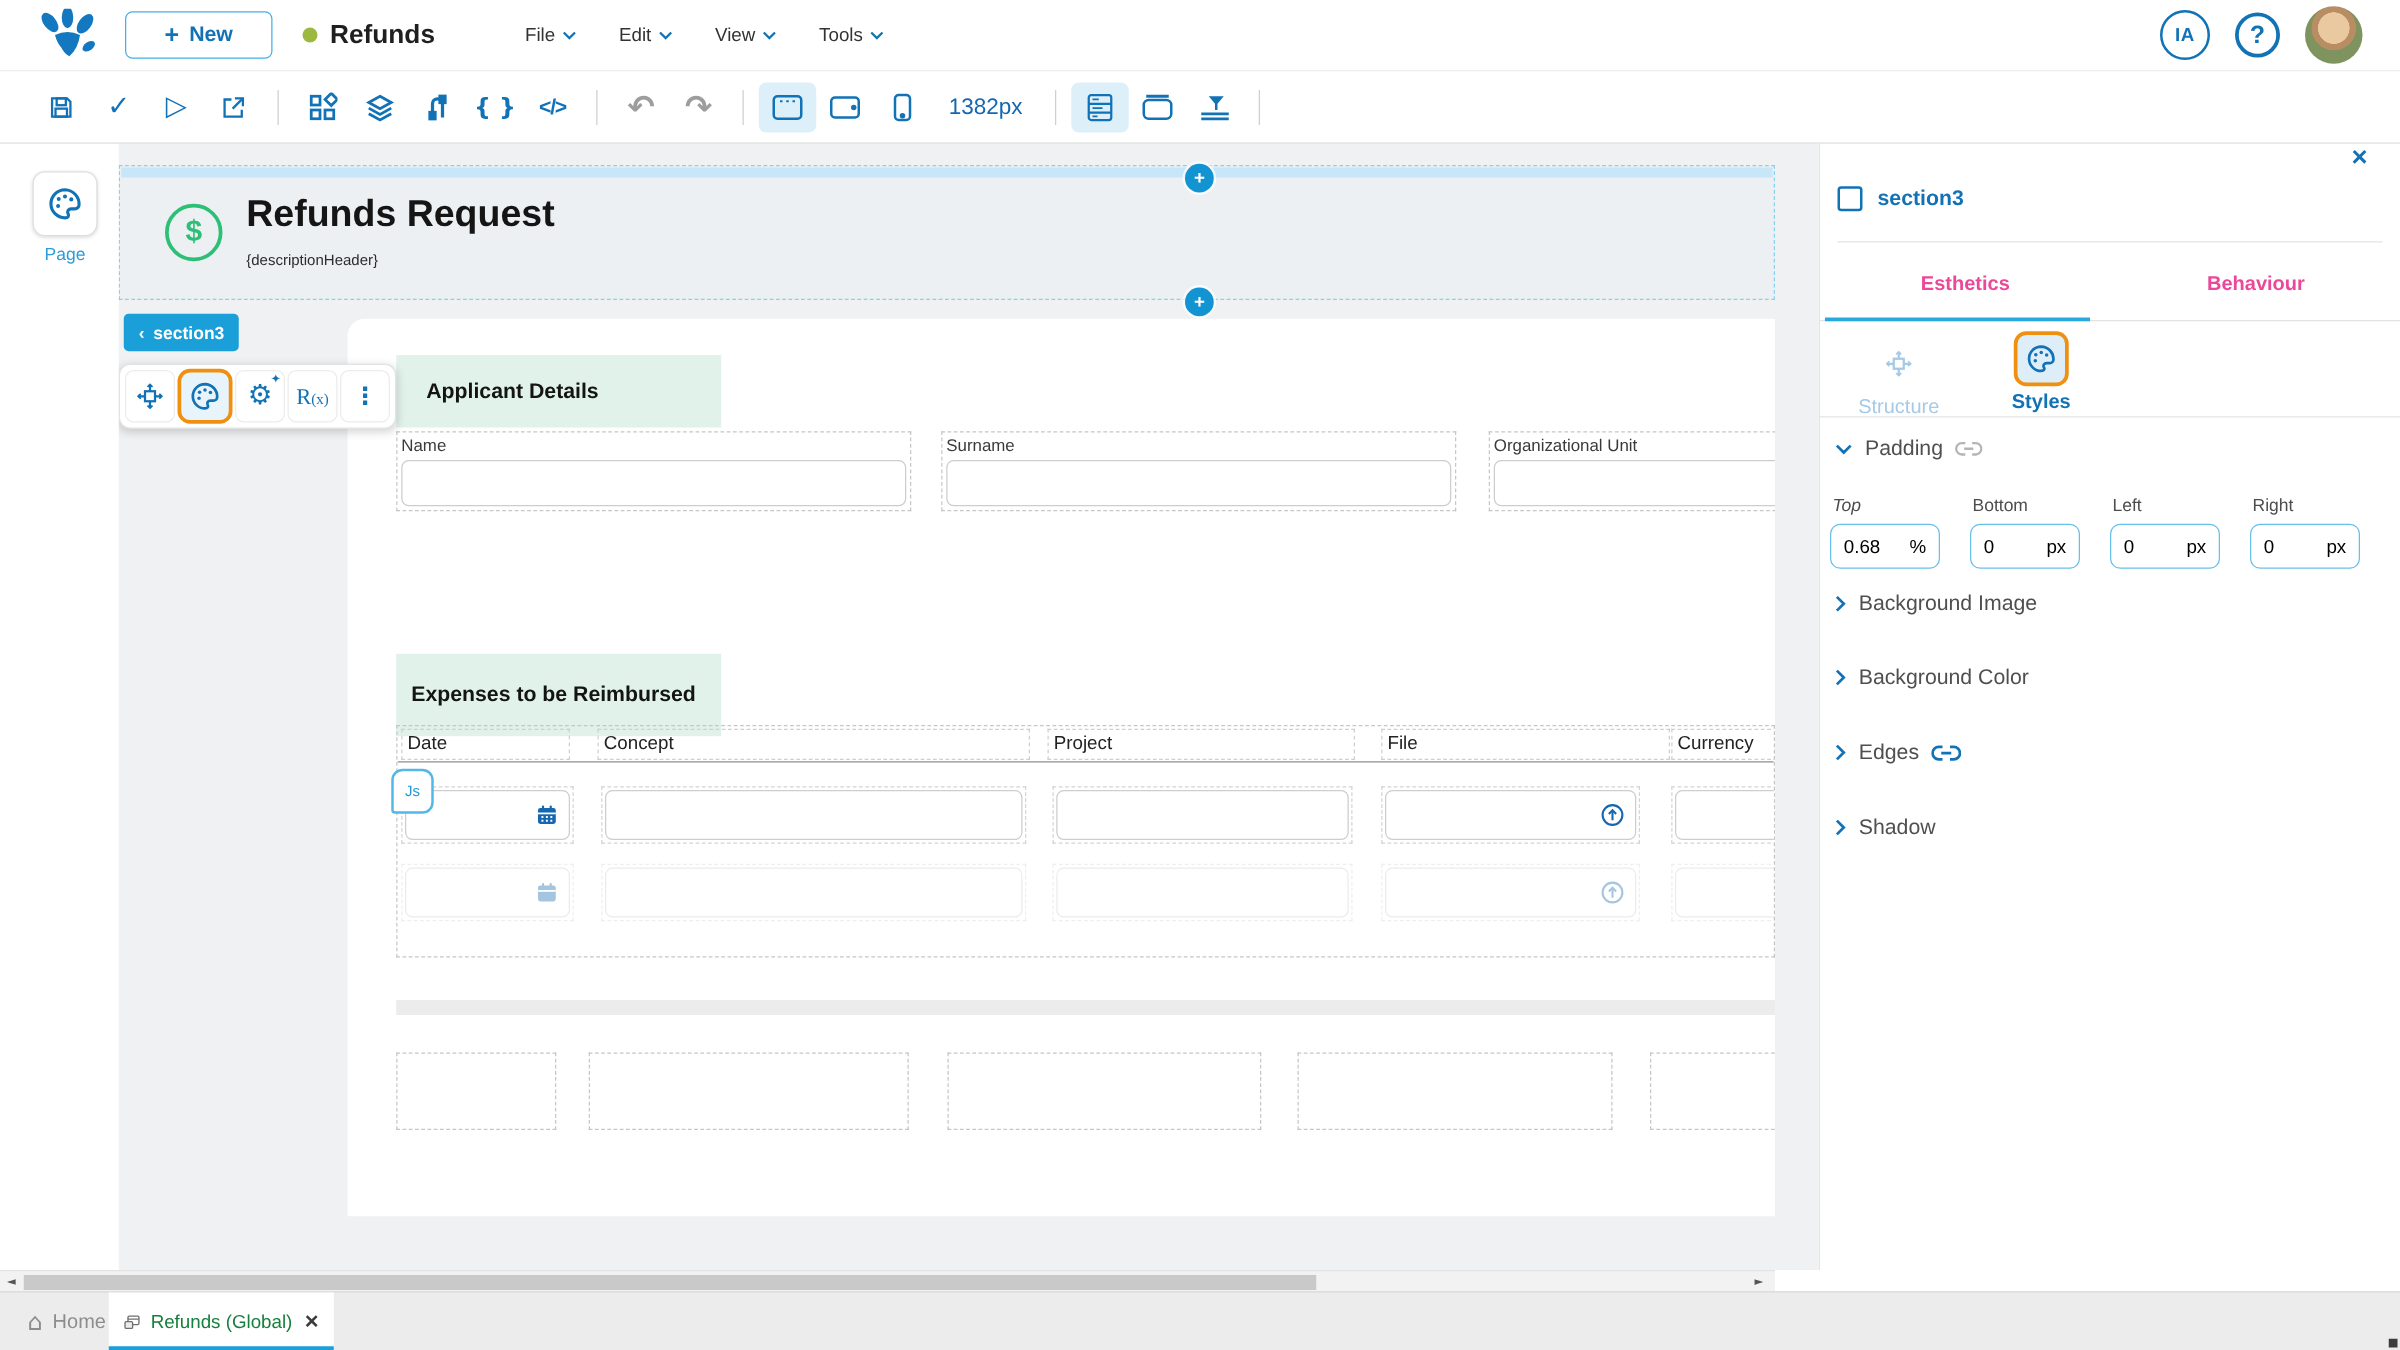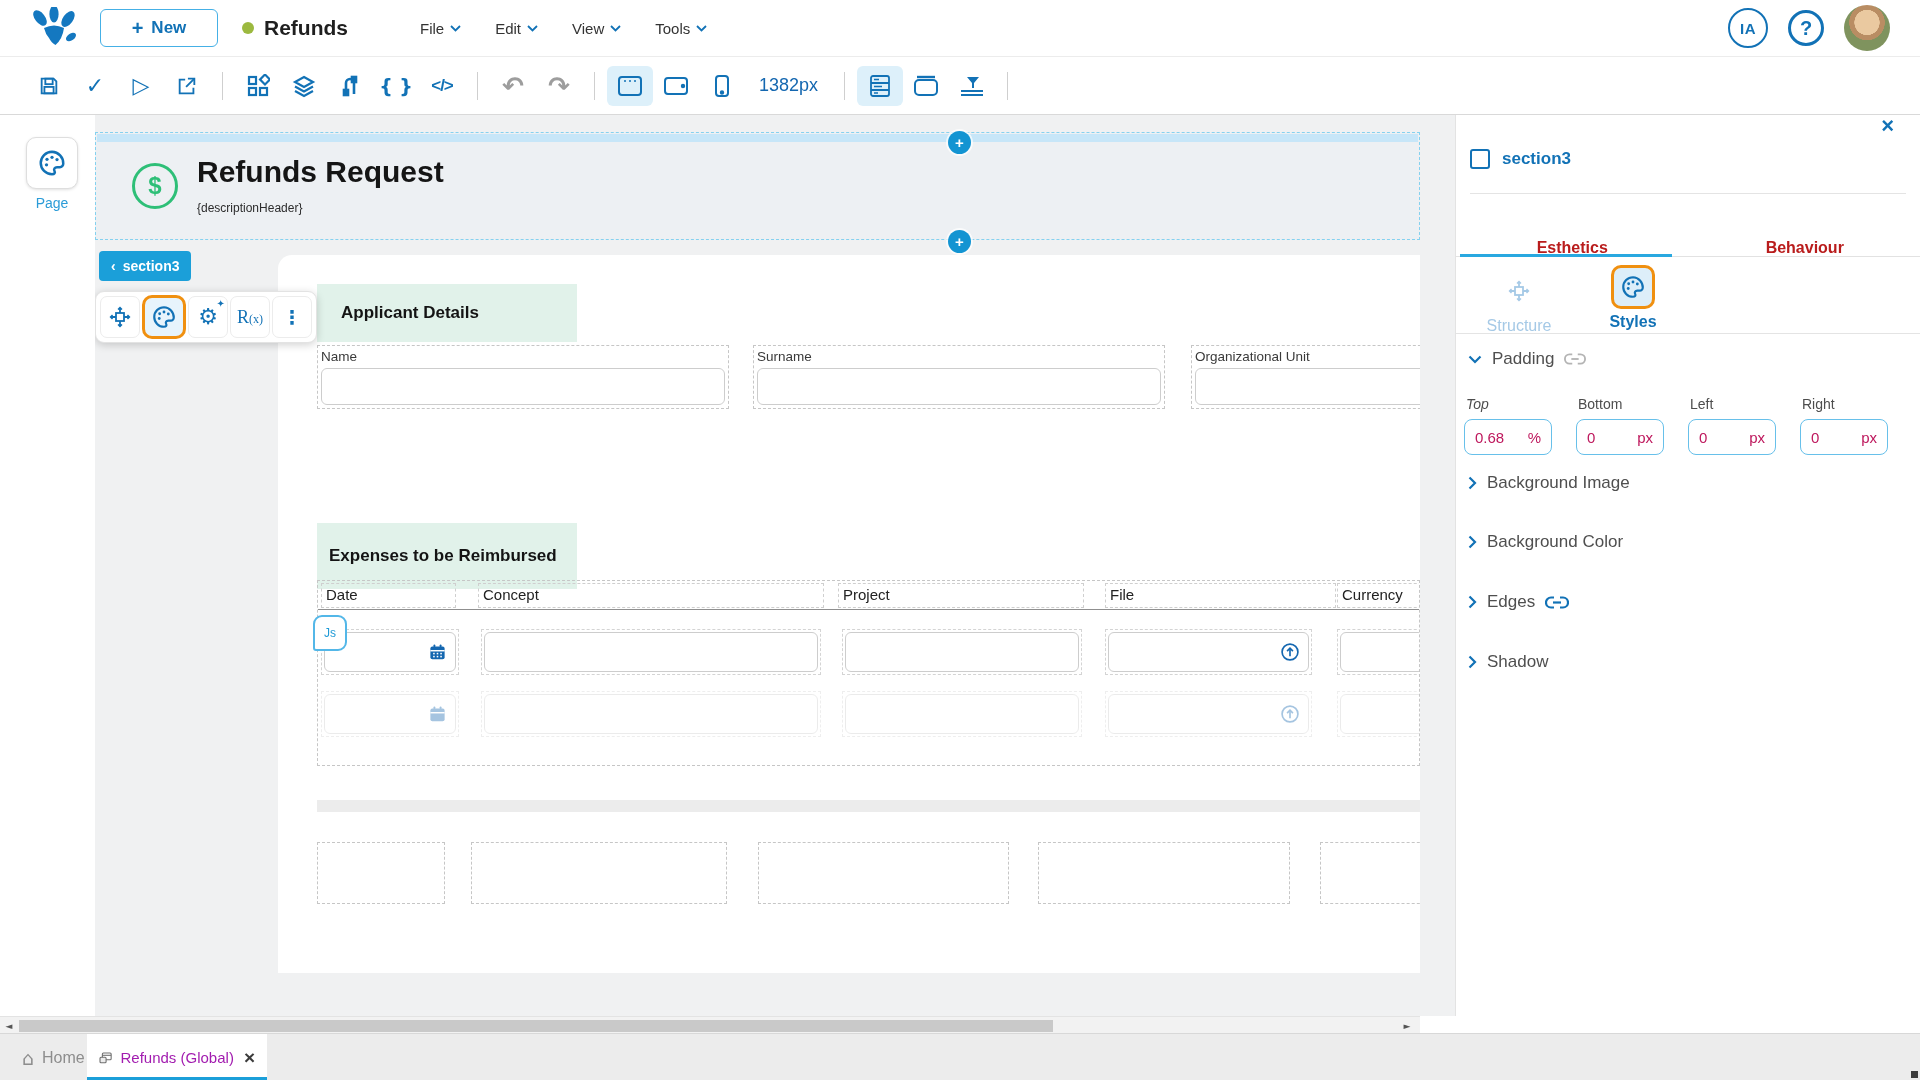--- a/index.html
+++ b/index.html
@@ -88,47 +88,47 @@
   .ebox { position:absolute; top:587px; height:62px; border:1px dashed #c6c6c6; background:#fff; }
 
   
   .panel { position:absolute; left:1455px; top:115px; width:465px; height:901px; background:#fff; border-left:1px solid #e3e3e3; }
   .panel-close { position:absolute; right:26px; top:0px; color:#1272b6; font-size:22px; font-weight:bold; cursor:pointer; line-height:1; }
   .sel-row { position:absolute; left:14px; top:34px; display:flex; align-items:center; gap:12px; }
   .sel-check { width:20px; height:20px; border:2px solid #1272b6; border-radius:3px; background:#fff; cursor:pointer; }
   .sel-title { color:#1272b6; font-size:17px; font-weight:bold; }
   .p-div { position:absolute; left:14px; right:14px; height:0; border-top:1px solid #e4e4e4; }
   .ptabs { position:absolute; left:0; top:96px; width:465px; height:46px; display:flex; }
-  .ptab { flex:1; text-align:center; font-size:16px; font-weight:bold; color:#b91c1c; padding-top:8px; cursor:pointer;margin-top:20px; }
+  .ptab { flex:1; text-align:center; font-size:16px; font-weight:bold; color:#ec4899; padding-top:8px; cursor:pointer; }
   .ptab-underline { position:absolute; left:4px; top:139px; width:212px; height:3px; background:#29a8e0; }
   .ptab-base { position:absolute; left:0; top:141px; width:465px; height:0; border-bottom:1px solid #e2e2e2; }
   .ptool { position:absolute; width:110px; text-align:center; cursor:pointer; }
   .ptool .ticon { height:48px; display:flex; align-items:center; justify-content:center; }
   .ptool .tlabel { font-size:16px; margin-top:2px; }
   .ptool.inactive { color:#a5c9e6; }
   .ptool.inactive .tlabel { color:#a5c9e6; }
   .ptool.active .tlabel { color:#1272b6; font-weight:bold; }
   .tool-hl { width:44px; height:44px; border:3px solid #f09010; border-radius:10px; background:#ddeef9; display:flex; align-items:center;
              justify-content:center; color:#1272b6; }
   .sec-head { position:absolute; left:12px; display:flex; align-items:center; gap:10px; cursor:pointer; }
   .sec-head .slabel { font-size:17px; font-weight:normal; color:#4f4f4f; }
   .pad-labels span { position:absolute; top:281px; font-size:14px; color:#4d4d4d; }
   .pad-input { position:absolute; top:304px; width:88px; height:36px; border:1.5px solid #67c0ea; border-radius:8px; background:#fff;
-               display:flex; align-items:center; justify-content:space-between; padding:0 10px; font-size:15px; color:#be185d; cursor:text; }
+               display:flex; align-items:center; justify-content:space-between; padding:0 10px; font-size:15px; color:#000000; cursor:text; }
 
   
   .hscroll { position:absolute; left:0; top:1016px; width:1420px; height:17px; background:#f2f2f2; border-top:1px solid #e3e3e3; }
   .hs-arrow { position:absolute; top:2px; width:14px; height:13px; color:#555; font-size:9px; display:flex; align-items:center; justify-content:center; cursor:pointer; }
   .hs-thumb { position:absolute; left:19px; top:2.5px; width:1034px; height:12px; background:#c9c9c9; cursor:grab; }
   .tabbar { position:absolute; left:0; top:1033px; width:1920px; height:47px; background:#ececec; border-top:1px solid #d8d8d8; }
   .home-item { position:absolute; left:12px; top:0; height:47px; display:flex; align-items:center; gap:8px; color:#8d8d8d; font-size:16px;
                padding:0 10px; cursor:pointer; }
   .doc-tab { position:absolute; left:87px; top:0; width:180px; height:47px; background:#fff; display:flex; align-items:center; gap:8px;
              padding:0 12px; cursor:pointer; }
-  .doc-tab .tab-label { font-size:15px; color:#a21caf; white-space:nowrap; }
+  .doc-tab .tab-label { font-size:15px; color:#15803d; white-space:nowrap; }
   .doc-tab .tab-close { font-size:19px; font-weight:bold; color:#3c3c3c; margin-left:2px; cursor:pointer; }
   .doc-tab .tab-active-bar { position:absolute; left:0; bottom:0; width:100%; height:4px; background:#1b9fd9; }
   .grip { position:absolute; right:2px; bottom:2px; width:7px; height:7px; background:#3c3c3c; }
 </style>
 </head>
 <body>
 
 <div class="screen">
 
   <div class="topbar">

